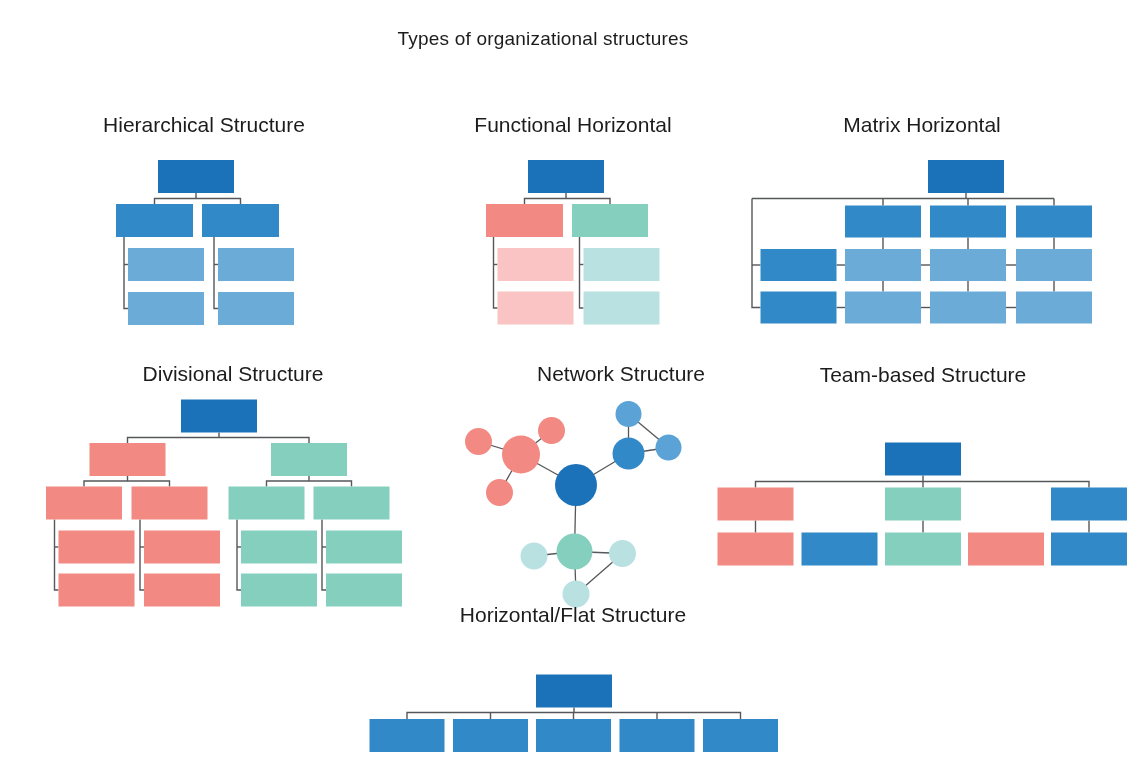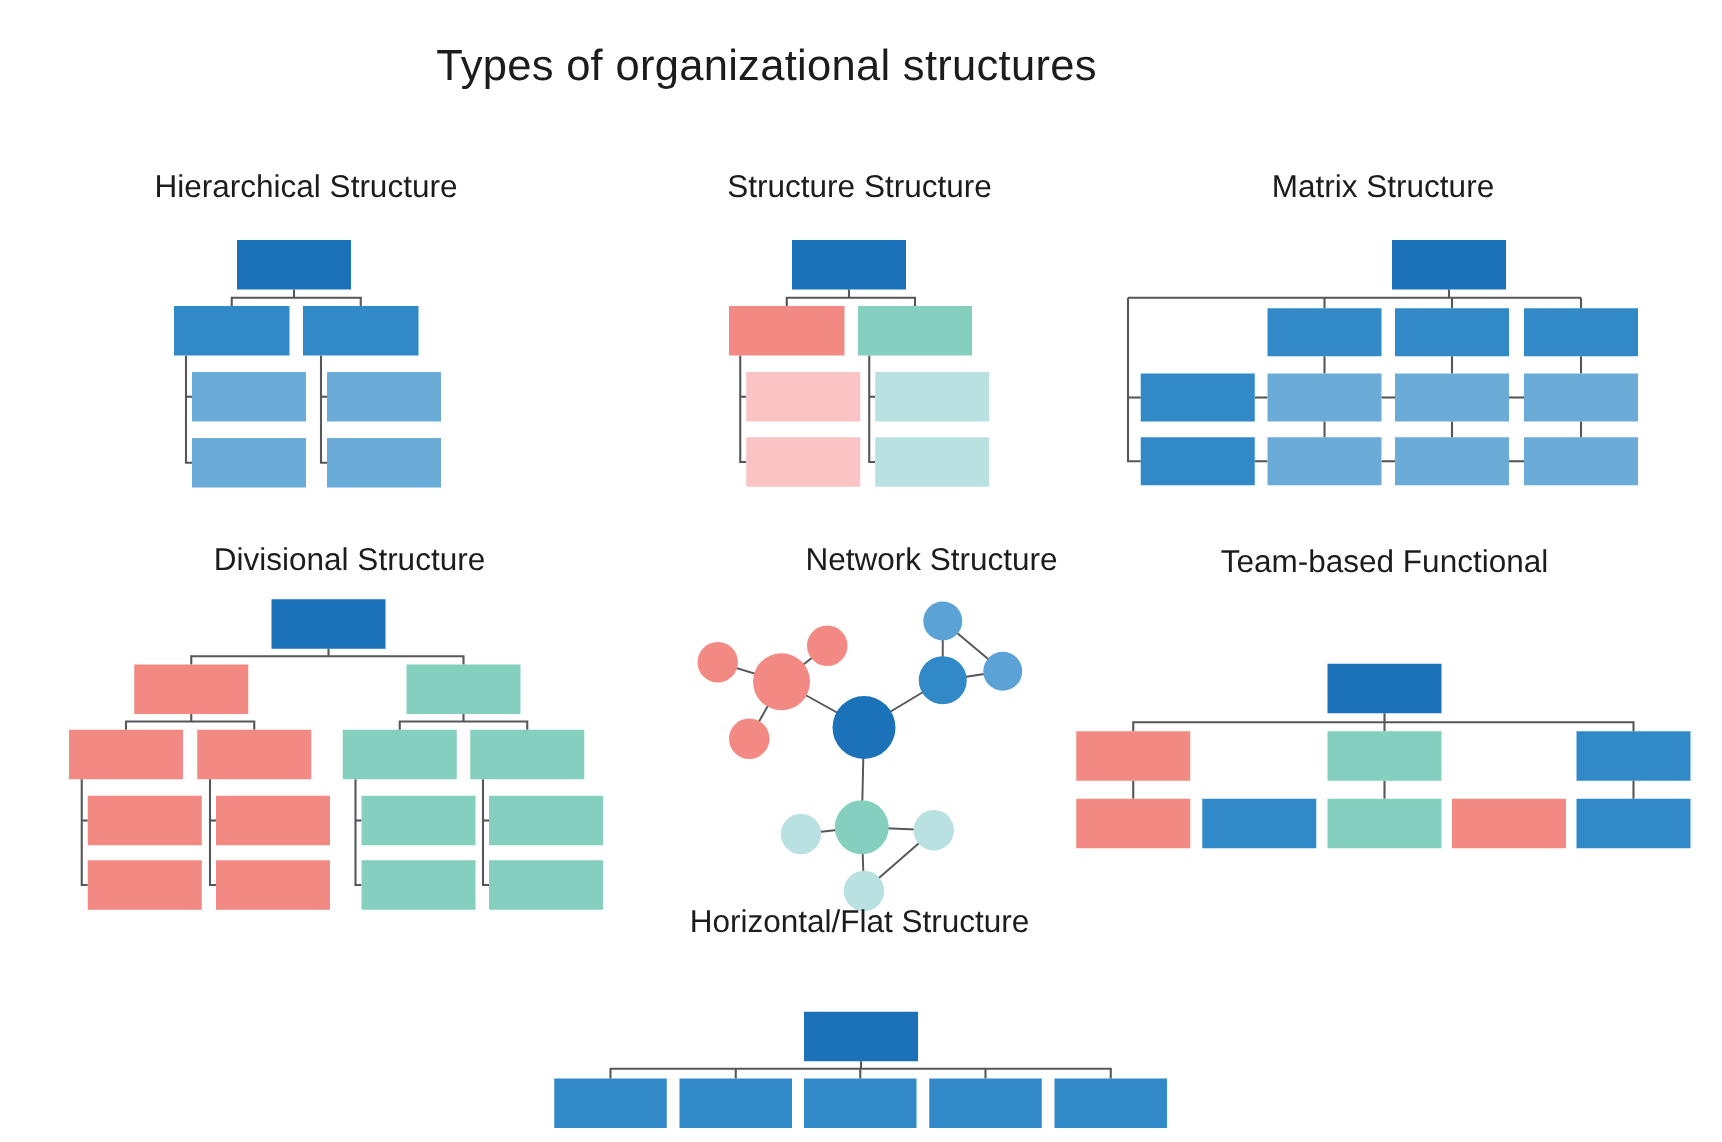--- a/index.html
+++ b/index.html
@@ -1,22 +1,22 @@
 <!DOCTYPE html>
 <html><head>
 <meta charset="utf-8">
 <style>
   html,body{margin:0;padding:0;background:#ffffff;}
   body{
     width:1148px;height:761px;position:relative;overflow:hidden;
     font-family:"Liberation Sans","DejaVu Sans",sans-serif;
   }
   .page-title{
-    position:absolute;top:28px;left:511px;transform:translateX(-50%);
-    margin:0;font-size:29px;font-weight:400;color:#1c1c1c;white-space:nowrap;
+    position:absolute;top:28px;left:543px;transform:translateX(-50%);
+    margin:0;font-size:19px;font-weight:400;color:#1c1c1c;white-space:nowrap;
     letter-spacing:0.2px;
   }
   .panel-title{
     position:absolute;transform:translate(-50%,-50%);
     font-size:21px;font-weight:400;color:#1c1c1c;white-space:nowrap;
   }
   #org-svg{position:absolute;left:0;top:0;width:1148px;height:761px;display:block;}
 </style>
 </head>
 <body>
@@ -170,18 +170,18 @@
       <rect x="536" y="674.5" width="76" height="33" fill="#1b72b8"></rect>
       <rect x="369.5" y="719" width="75" height="33" fill="#3289c7"></rect>
       <rect x="453" y="719" width="75" height="33" fill="#3289c7"></rect>
       <rect x="536" y="719" width="75" height="33" fill="#3289c7"></rect>
       <rect x="619.5" y="719" width="75" height="33" fill="#3289c7"></rect>
       <rect x="703" y="719" width="75" height="33" fill="#3289c7"></rect>
     </g>
   </svg>
 
 <div class="panel-title" style="left: 204px; top: 125px;">Hierarchical Structure</div>
-<div class="panel-title" style="left: 573px; top: 125px;">Structure Structure</div>
-<div class="panel-title" style="left: 922px; top: 125px;">Matrix Structure</div>
+<div class="panel-title" style="left: 573px; top: 125px;">Functional Horizontal</div>
+<div class="panel-title" style="left: 922px; top: 125px;">Matrix Horizontal</div>
 <div class="panel-title" style="left: 233px; top: 374px;">Divisional Structure</div>
 <div class="panel-title" style="left: 573px; top: 374px; margin-left: 48px;">Network Structure</div>
-<div class="panel-title" style="left: 923px; top: 375px;">Team-based Functional</div>
+<div class="panel-title" style="left: 923px; top: 375px;">Team-based Structure</div>
 <div class="panel-title" style="left: 573px; top: 615px;">Horizontal/Flat Structure</div>
 
 </body></html>

